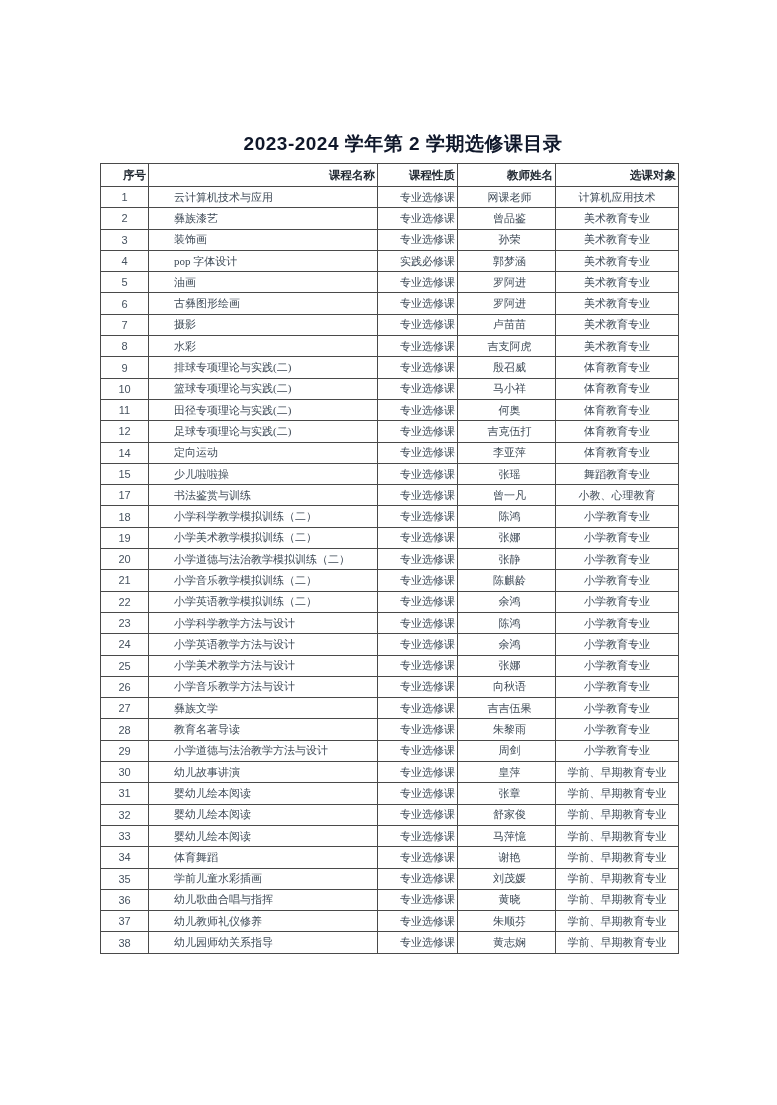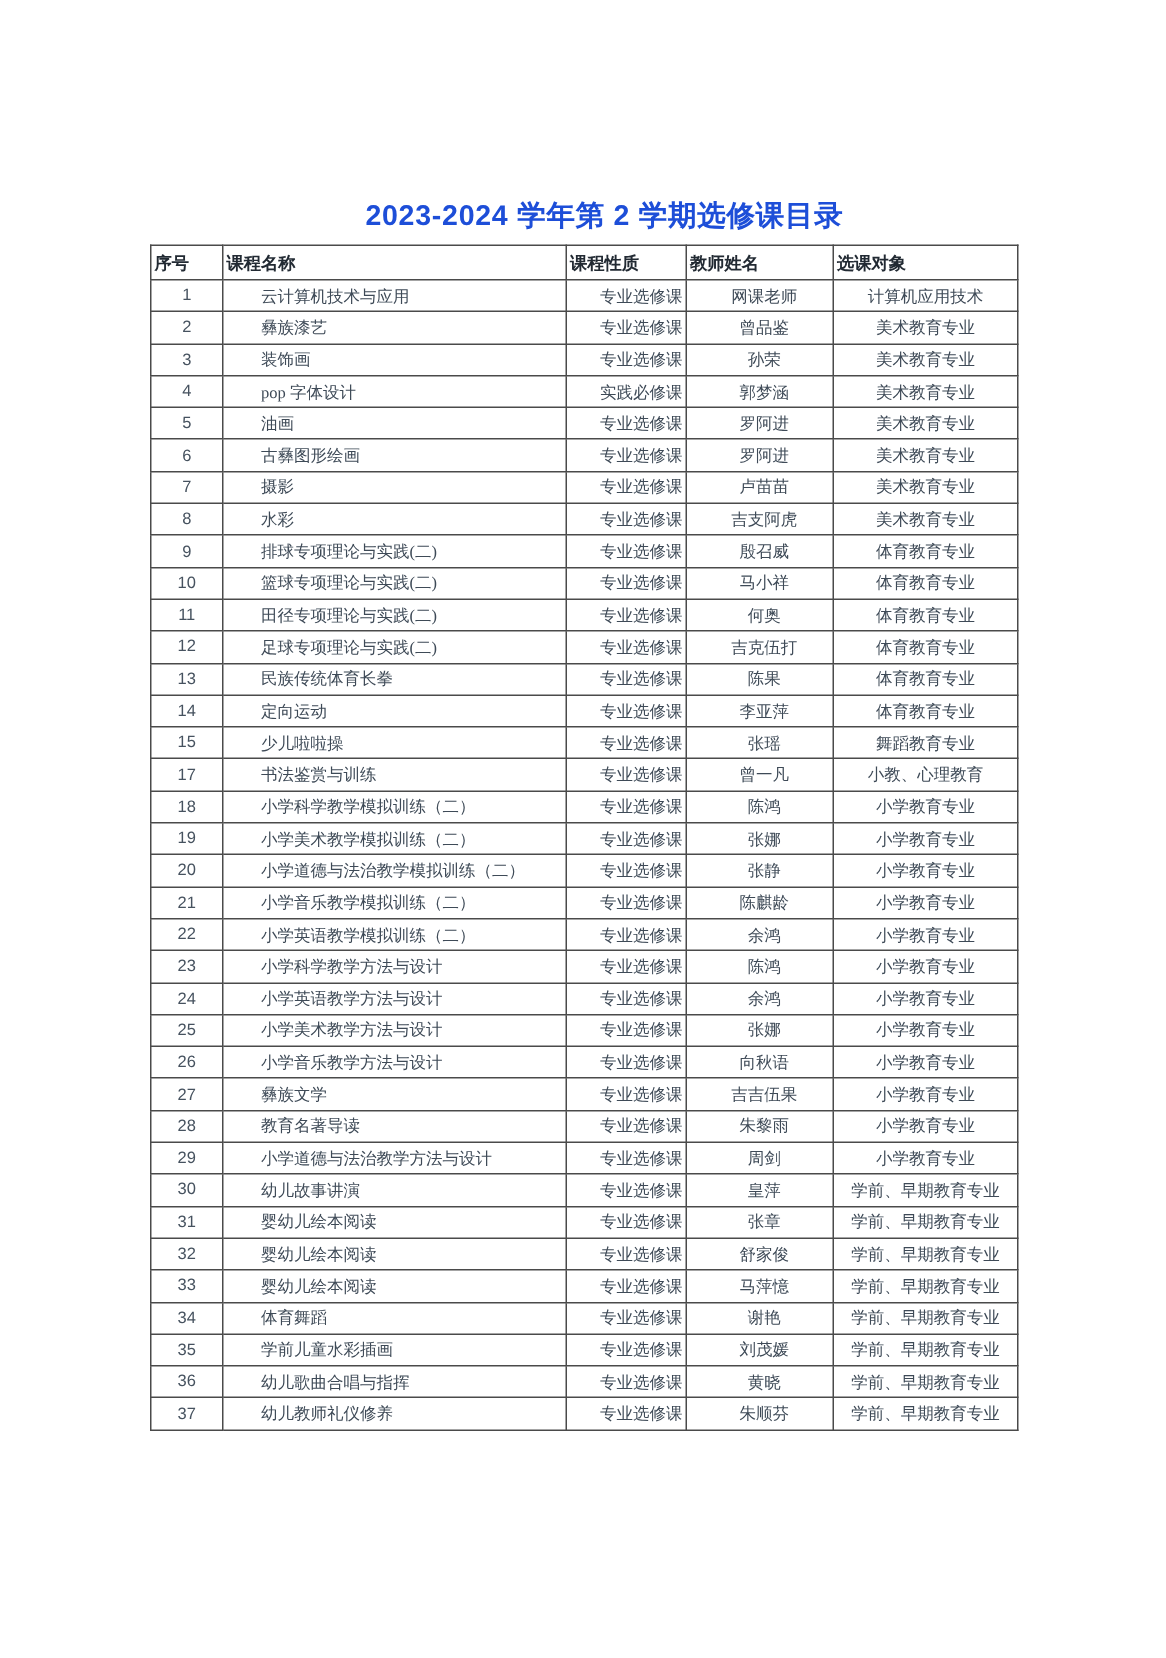--- a/index.html
+++ b/index.html
@@ -18,21 +18,21 @@
   }
   .title {
     position: absolute;
     top: 131px;
     left: 0;
     width: 777px;
     text-align: center;
     font-family: "Liberation Sans", "DejaVu Sans", sans-serif;
     font-size: 19px;
     font-weight: bold;
-    color: #1d4ed8;
+    color: #0f172a;
     letter-spacing: 0.5px;
     padding-left: 29px;
   }
   table.course-table {
     position: absolute;
     top: 163px;
     left: 100px;
     width: 578px;
     border-collapse: collapse;
     table-layout: fixed;
@@ -50,21 +50,21 @@
     white-space: nowrap;
     padding: 0 2px;
   }
   .course-table thead tr { height: 23px; }
   .course-table tbody tr { height: 21.3px; }
   .course-table th {
     font-family: "Liberation Sans", "DejaVu Sans", sans-serif;
     font-weight: bold;
     font-size: 11.5px;
     color: #222a33;
-    text-align: left;
+    text-align: right;
   }
   
   .course-table td:nth-child(1) { text-align: center; font-family: "Liberation Sans", "DejaVu Sans", sans-serif; color: #46525f; }
   .course-table td:nth-child(2) { text-align: left; padding-left: 25px; }
   .course-table td:nth-child(3) { text-align: right; }
   .course-table td:nth-child(4) { text-align: center; padding-left: 8px; }
   .course-table td:nth-child(5) { text-align: center; }
 </style>
 </head>
 <body>
@@ -168,27 +168,20 @@
           <td>体育教育专业</td>
         </tr>
         <tr>
           <td>12</td>
           <td>足球专项理论与实践(二)</td>
           <td>专业选修课</td>
           <td>吉克伍打</td>
           <td>体育教育专业</td>
         </tr>
         <tr>
-          <td>13</td>
-          <td>民族传统体育长拳</td>
-          <td>专业选修课</td>
-          <td>陈果</td>
-          <td>体育教育专业</td>
-        </tr>
-        <tr>
           <td>14</td>
           <td>定向运动</td>
           <td>专业选修课</td>
           <td>李亚萍</td>
           <td>体育教育专业</td>
         </tr>
         <tr>
           <td>15</td>
           <td>少儿啦啦操</td>
           <td>专业选修课</td>
@@ -333,17 +326,24 @@
           <td>幼儿歌曲合唱与指挥</td>
           <td>专业选修课</td>
           <td>黄晓</td>
           <td>学前、早期教育专业</td>
         </tr>
         <tr>
           <td>37</td>
           <td>幼儿教师礼仪修养</td>
           <td>专业选修课</td>
           <td>朱顺芬</td>
+          <td>学前、早期教育专业</td>
+        </tr>
+        <tr>
+          <td>38</td>
+          <td>幼儿园师幼关系指导</td>
+          <td>专业选修课</td>
+          <td>黄志娴</td>
           <td>学前、早期教育专业</td>
         </tr>
       </tbody>
   </table>
 </div>
 
 </body></html>

